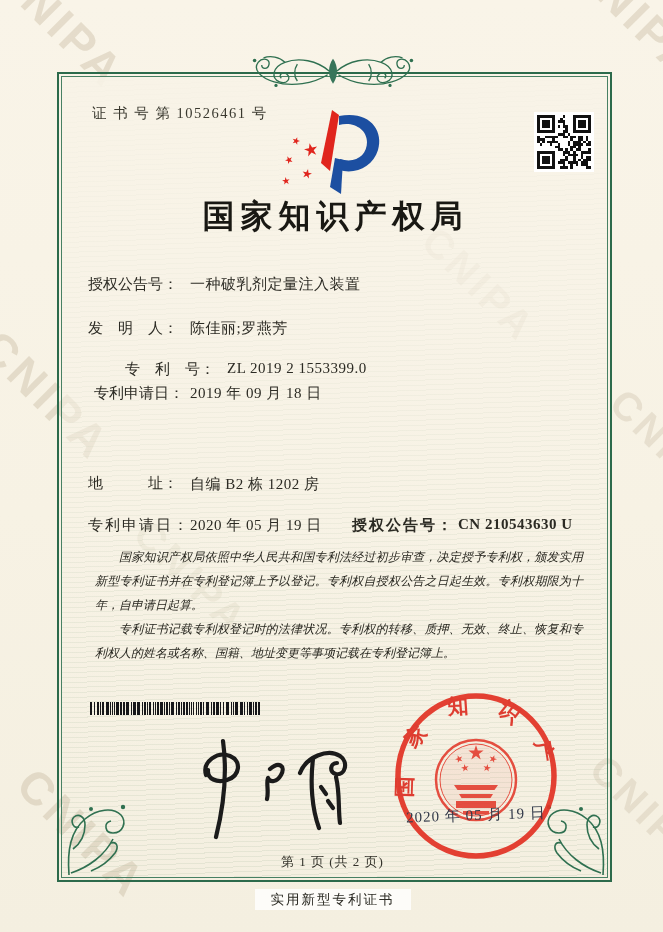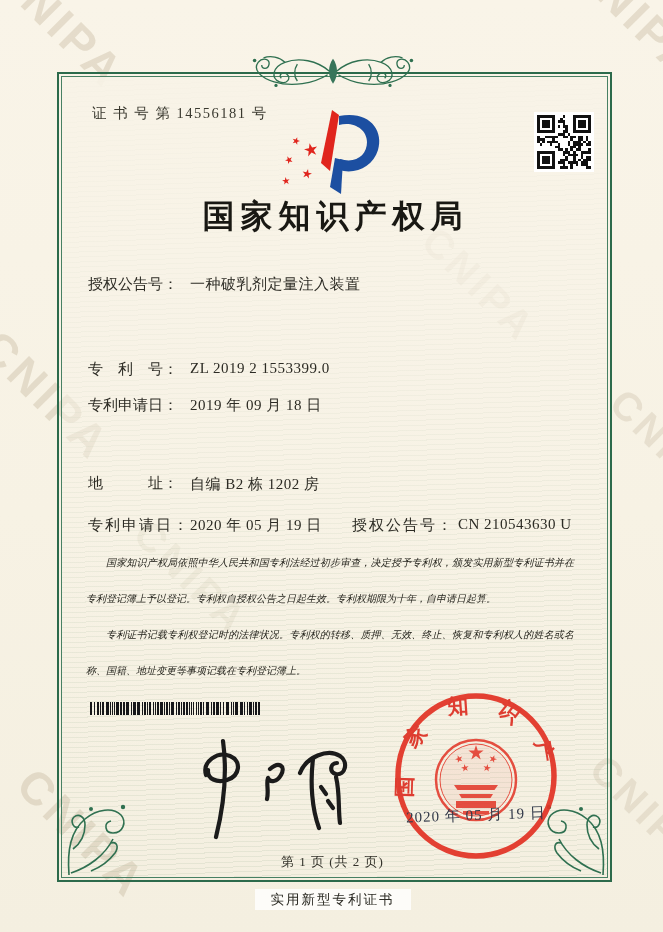--- a/index.html
+++ b/index.html
@@ -63,27 +63,27 @@
   .title{
     position:absolute;left:57px;top:195px;width:551px;z-index:4;
     text-align:center;font-size:32px;font-weight:bold;
     letter-spacing:6px;text-indent:6px;color:#191813;
   }
   
   .frow{position:absolute;left:88px;z-index:4;font-size:15px;color:#2c2b24;white-space:nowrap;}
   .flabel{display:inline-block;min-width:102px;vertical-align:top;}
   .fvalue{display:inline-block;vertical-align:top;letter-spacing:0.5px;}
   .addr-lines div{line-height:21px;letter-spacing:0.5px;}
-  .grant-right{position:absolute;left:264px;top:0;}
+  .grant-right{position:absolute;left:264px;top:0;font-weight:bold;}
   .grant-right .flabel{min-width:0;letter-spacing:2px;margin-right:4px;}
   .ls2{letter-spacing:2px;}
   
   .body-text{
-    position:absolute;left:86px;top:545px;width:488px;z-index:4;
-    font-size:10px;line-height:36px;text-align:justify;
+    position:absolute;left:95px;top:545px;width:488px;z-index:4;
+    font-size:12px;line-height:24px;text-align:justify;
     font-style:italic;color:#27261f;
   }
   .body-text p{margin:0;text-indent:2em;}
   
   .barcode{
     position:absolute;left:90px;top:702px;width:178px;height:13px;z-index:4;
     font-size:0;white-space:nowrap;overflow:hidden;
   }
   .barcode span{display:inline-block;height:13px;background:#17171a;}
   .director{
@@ -163,21 +163,21 @@
     <g stroke="#2f7050" fill="none" stroke-width="1.6">
       <path d="M8 96 C6 70 10 52 24 40 C36 30 52 28 60 36 C66 43 62 54 52 54 C44 54 42 44 50 42"></path>
       <path d="M10 94 C28 88 44 76 52 60"></path>
       <path d="M12 70 C20 64 24 56 24 46 C24 38 18 34 13 38 C9 42 12 50 18 48"></path>
       <path d="M30 92 C40 88 48 82 54 74 C58 68 56 62 50 64"></path>
       <circle cx="62" cy="28" r="2.2" fill="#2f7050" stroke="none"></circle>
       <circle cx="30" cy="30" r="2" fill="#2f7050" stroke="none"></circle>
     </g>
   </svg>
 
-  <div class="cert-no">证 书 号 第 14556181 号</div>
+  <div class="cert-no">证 书 号 第 10526461 号</div>
 
   <svg class="logo" width="110" height="92" viewBox="0 0 110 92">
     <path d="M58 8 C88 2 103 22 97 42 C92 59 74 67 58 62 L59 51 C75 56 86 47 86 34 C86 21 72 13 58 17 Z" fill="#1c4fa1"></path>
     <polygon points="54,50 62,52 60,86 49,79" fill="#1c4fa1"></polygon>
     <polygon points="51,2 58,7 49,63 40,55" fill="#e0251d"></polygon>
     <g fill="#e0251d">
       <use href="#star5" transform="translate(30,42) scale(7) rotate(-12)"></use>
       <use href="#star5" transform="translate(15,33) scale(4) rotate(18)"></use>
       <use href="#star5" transform="translate(8,52) scale(4) rotate(-25)"></use>
       <use href="#star5" transform="translate(26,66) scale(5) rotate(12)"></use>
@@ -325,24 +325,27 @@
           <rect x="20" y="20" width="1" height="1"></rect>
         </g>
     </svg>
   </div>
 
   <div class="title">国家知识产权局</div>
 
   <div class="frow" style="top:275px;">
     <span class="flabel">授权公告号：</span><span class="fvalue">一种破乳剂定量注入装置</span>
   </div>
-  <div class="frow" style="top:360px;">
+  <div class="frow" style="top:319px;">
+    <span class="flabel">发　明　人：</span><span class="fvalue">陈佳丽;罗燕芳</span>
+  </div>
+  <div class="frow" style="top:360px;margin-left:37px;">
     <span class="flabel">专　利　号：</span><span class="fvalue">ZL 2019 2 1553399.0</span>
   </div>
-  <div class="frow" style="top:396px;">
+  <div class="frow" style="top:384px;text-align:center;">
     <span class="flabel">专利申请日：</span><span class="fvalue">2019 年 09 月 18 日</span>
   </div>
   <div class="frow" style="top:474px;">
     <span class="flabel">地　　　址：</span><span class="fvalue addr-lines"><div>自编 B2 栋 1202 房</div></span>
   </div>
   <div class="frow" style="top:516px;">
     <span class="flabel ls2">专利申请日：</span><span class="fvalue">2020 年 05 月 19 日</span>
     <span class="grant-right">
       <span class="flabel">授权公告号：</span><span class="fvalue">CN 210543630 U</span>
     </span>

